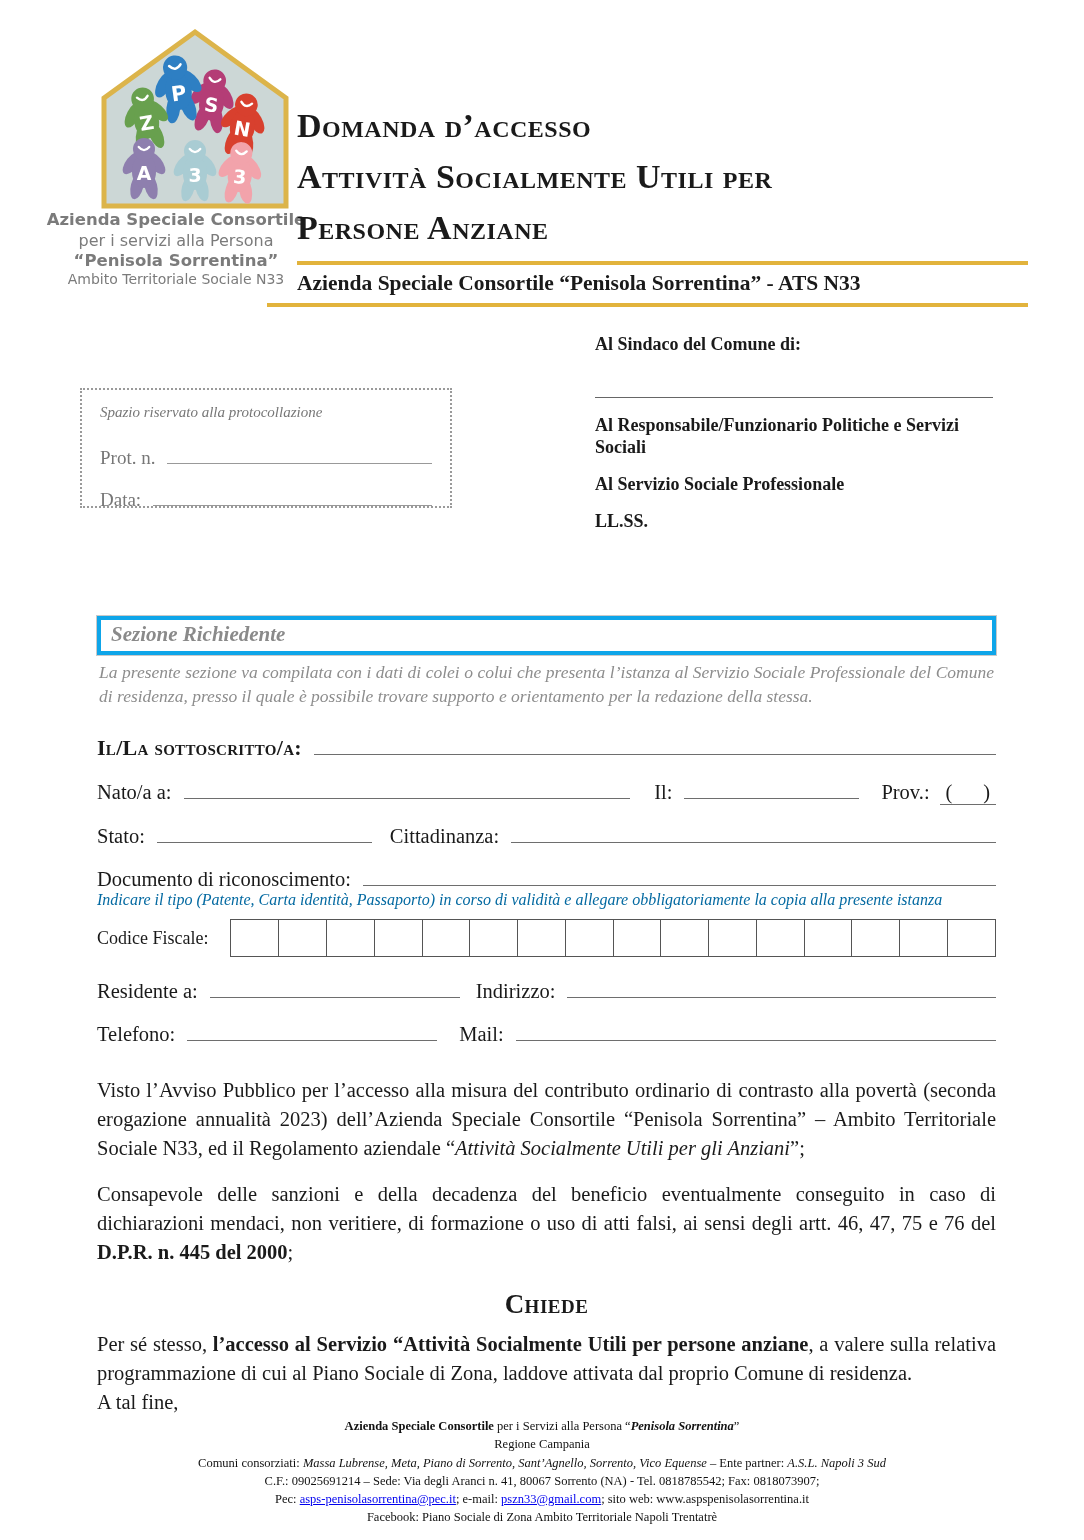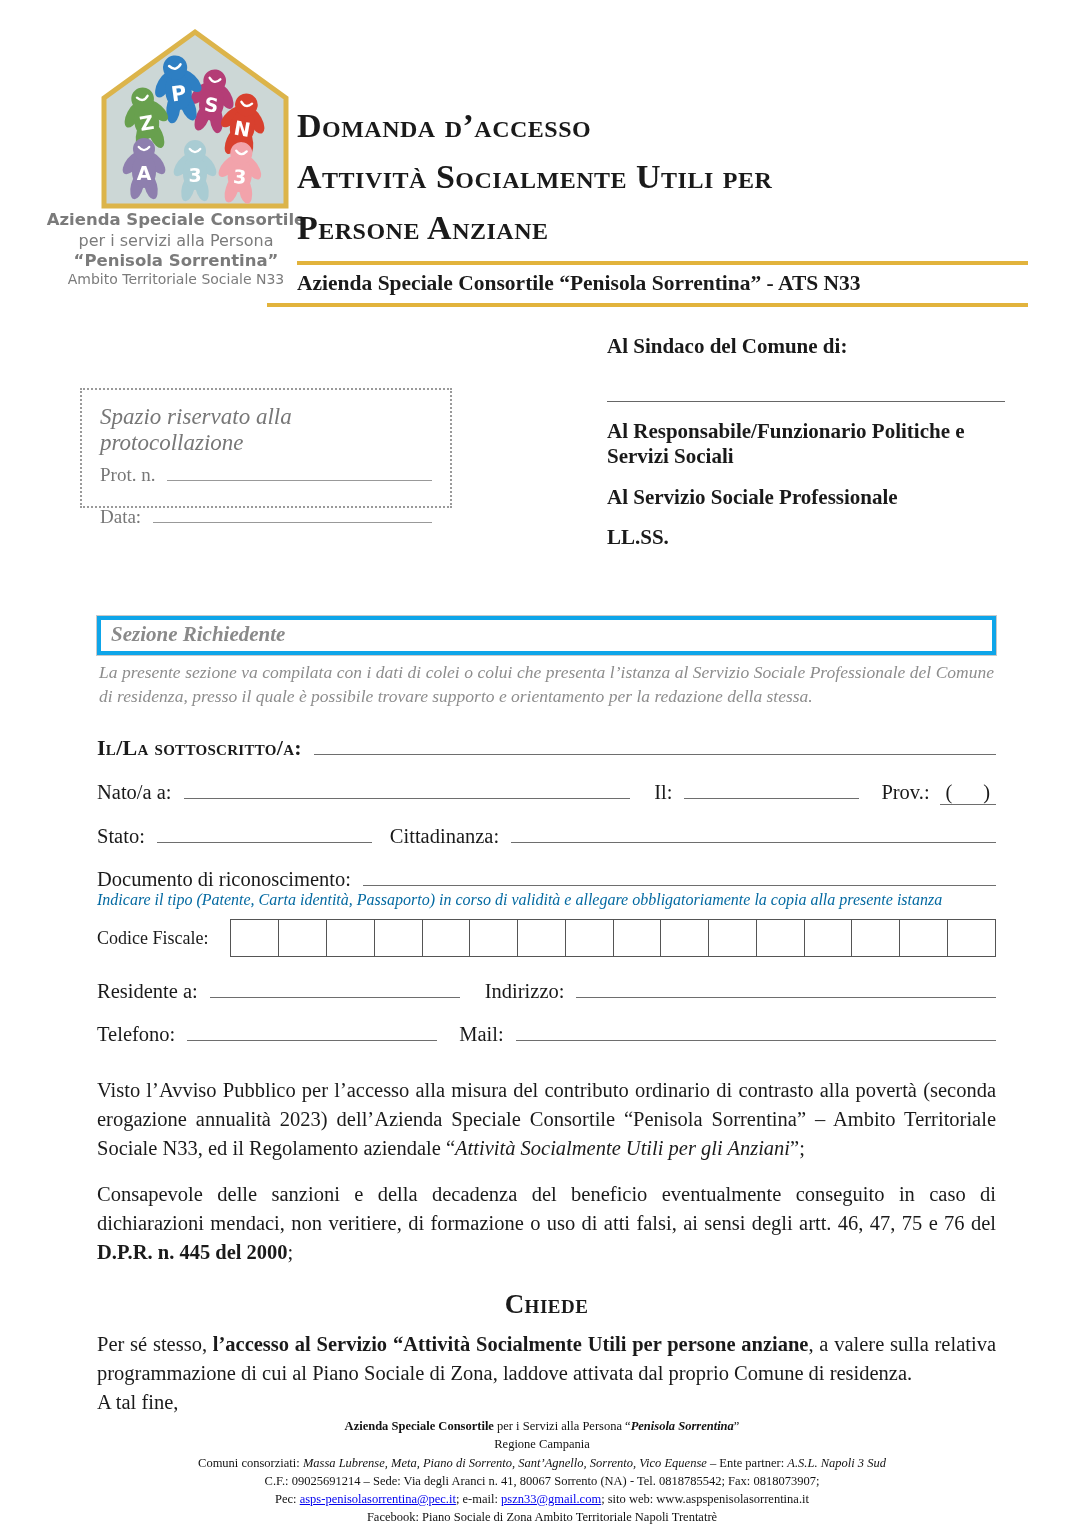--- a/index.html
+++ b/index.html
@@ -34,24 +34,24 @@
   .subtitle-underline{height:4px;background:var(--gold);margin-left:-30px;}
   
   main{padding:0 88px 0 97px;}
   .address-zone{position:relative;height:292px;}
   .protocol-box{
     position:absolute;left:-17px;top:76px;width:372px;height:120px;
     border:2px dotted #9a9a9a;
     color:#777;font-size:19px;
     padding:14px 18px 0 18px;box-sizing:border-box;
   }
-  .protocol-title{font-style:italic;font-size:23px;margin-bottom:2px;}
+  .protocol-title{font-style:italic;font-size:15px;margin-bottom:20px;}
   .protocol-row{margin-bottom:14px;display:flex;align-items:baseline;}
   .protocol-row .uline{border-bottom-color:#999;}
-  .recipients{position:absolute;left:510px;top:22px;width:398px;font-weight:bold;font-size:21px;line-height:1.22;}
+  .recipients{position:absolute;left:498px;top:22px;width:398px;font-weight:bold;font-size:18px;line-height:1.22;}
   .recip-item{margin-bottom:15px;}
   .recip-blank{border-bottom:1.5px solid #666;height:26px;margin-bottom:17px;}
   
   .section-title-box{
     border:4px solid #0ea5e9;outline:1px solid #c9c9c9;
     padding:2px 10px 4px 10px;
     font-style:italic;color:#8a8a8a;font-size:21px;font-weight:bold;
     margin-top:12px;
   }
   .section-desc{
@@ -263,21 +263,21 @@
           <div class="cf-cell"></div>
           <div class="cf-cell"></div>
           <div class="cf-cell"></div>
           <div class="cf-cell"></div>
         </div>
     </div>
 
     <div class="frow" style="margin-top:18px;">
       <span class="flabel">Residente a:</span>
       <span class="uline fixed" style="width:250px;"></span>
-      <span class="flabel gap" style="margin-left:25px;">Indirizzo:</span>
+      <span class="flabel gap" style="margin-left:16px;">Indirizzo:</span>
       <span class="uline"></span>
     </div>
 
     <div class="frow">
       <span class="flabel">Telefono:</span>
       <span class="uline fixed" style="width:250px;"></span>
       <span class="flabel gap" style="margin-left:22px;">Mail:</span>
       <span class="uline"></span>
     </div>
 

